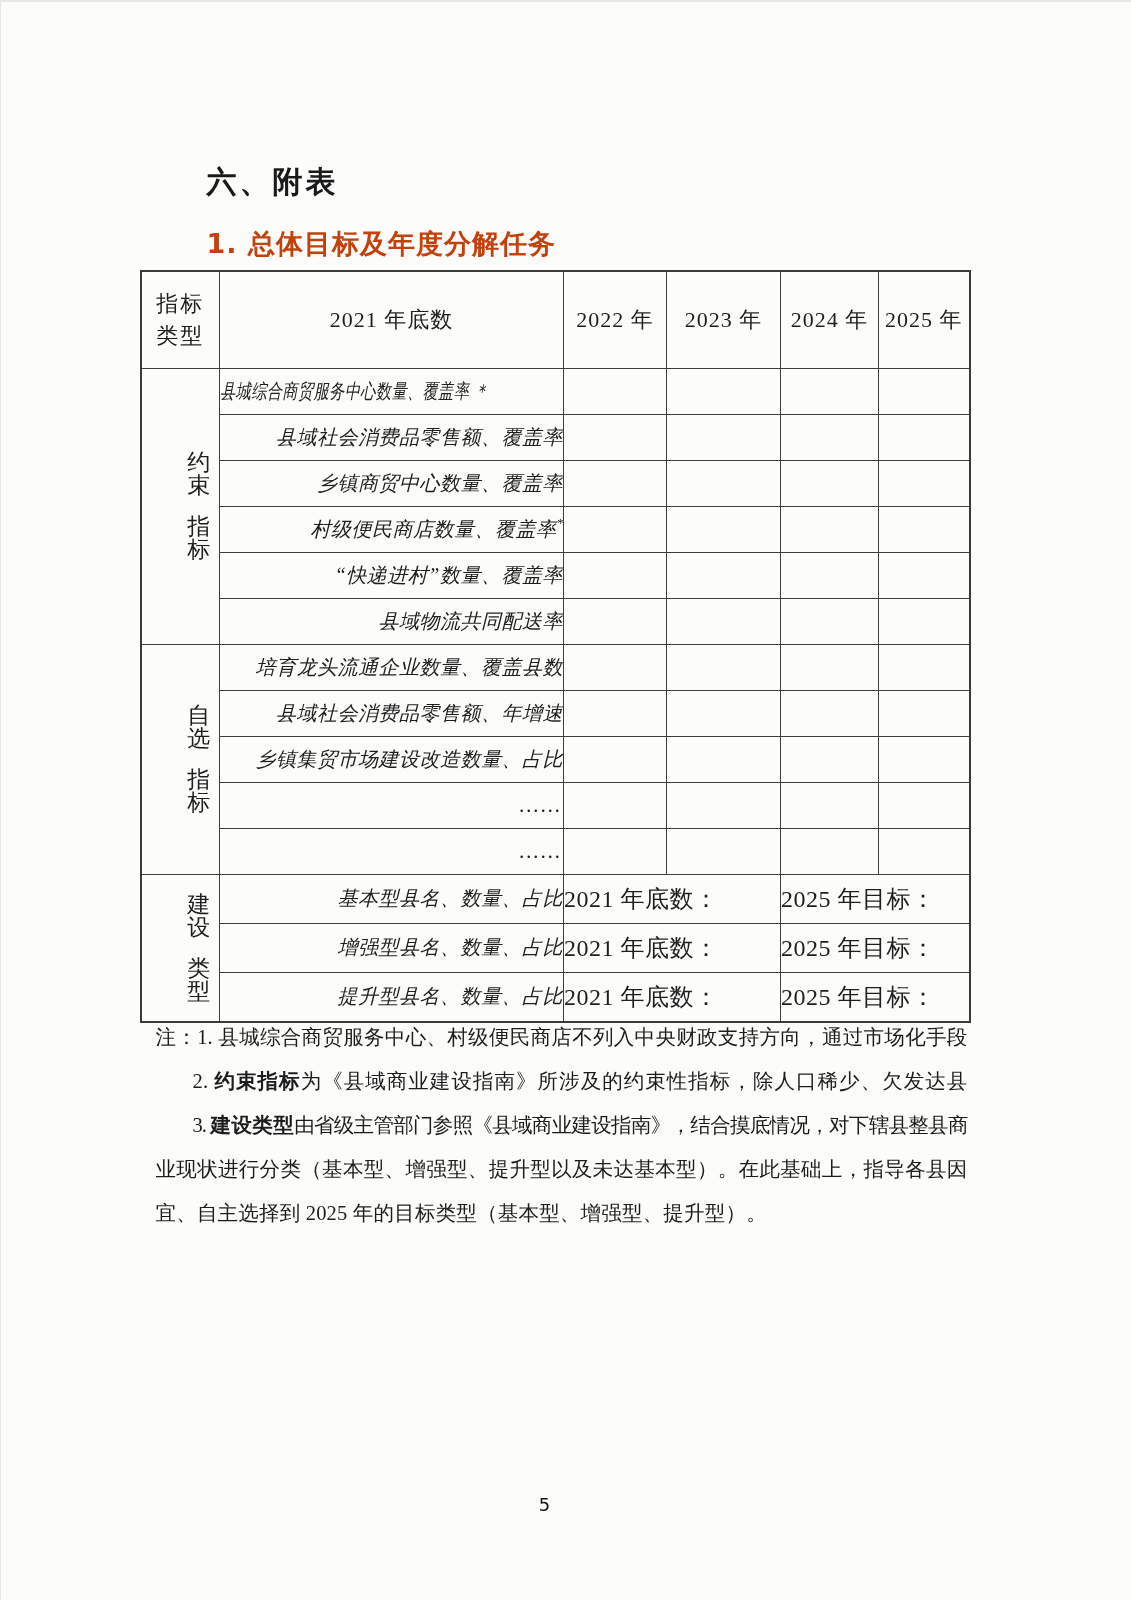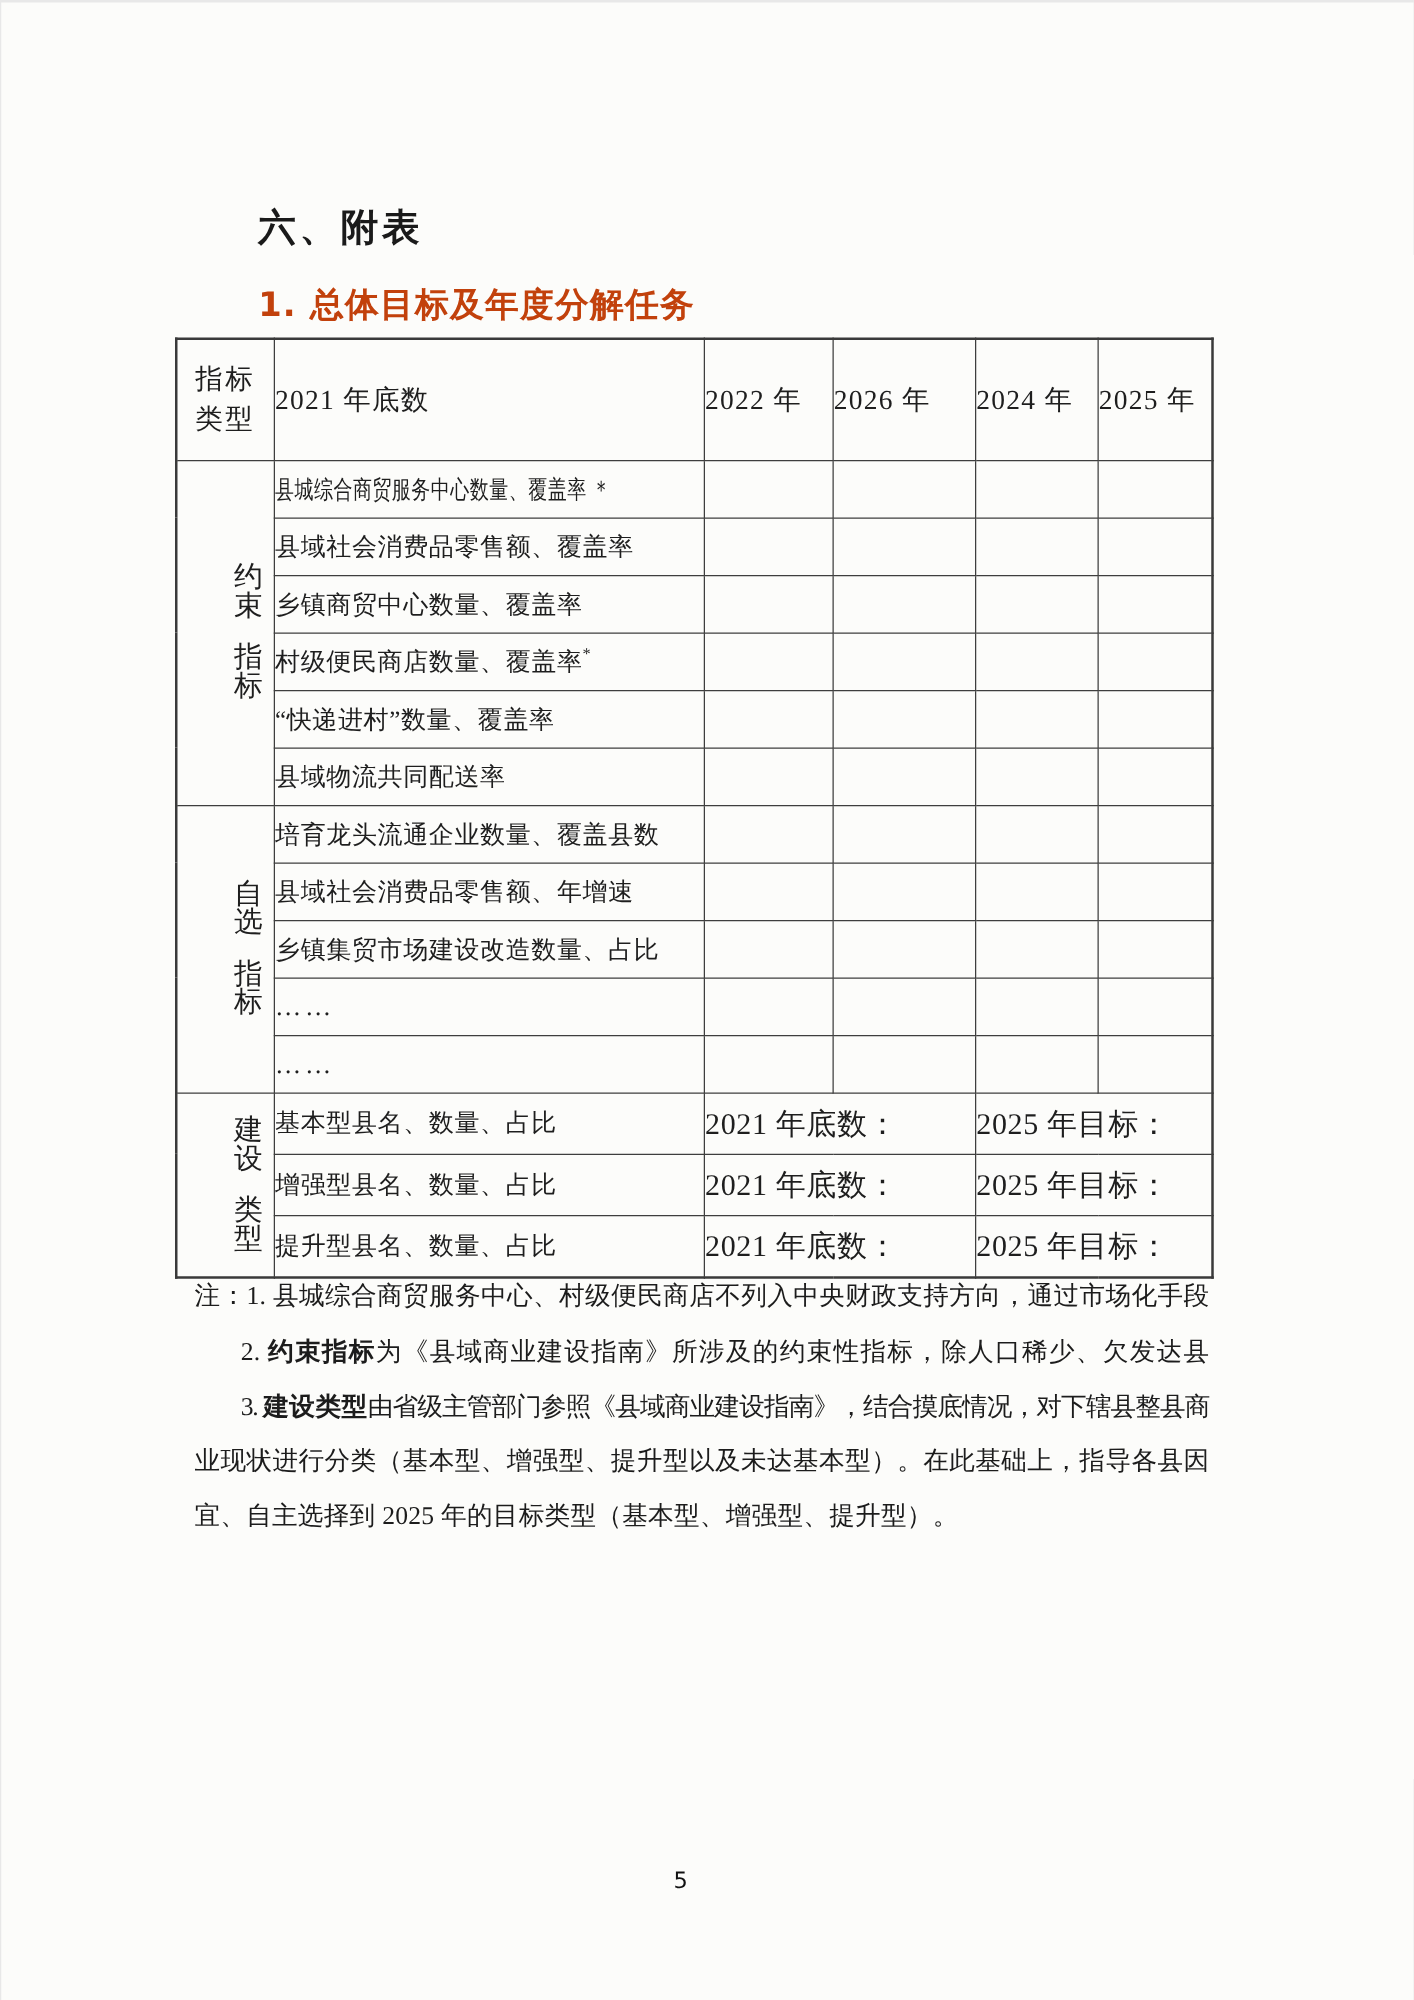--- a/index.html
+++ b/index.html
@@ -33,24 +33,24 @@
   table.tgt td,table.tgt th{
     border:1.5px solid #3e3e3e;
     padding:0;vertical-align:middle;
     font-weight:normal;
   }
   tr.h-hdr{height:97px;}
   tr.h-row{height:46px;}
   tr.h-bot{height:45px;}
   th.typehdr{font-family:"DejaVu Sans","Liberation Sans",sans-serif;font-weight:700;font-size:22px;text-align:center;}
   th.typehdr .tl{display:block;line-height:1;margin:10px 0;letter-spacing:2px;}
-  th.basehdr,th.yrhdr{font-size:22px;text-align:left;letter-spacing:1px;}
+  th.basehdr,th.yrhdr{font-size:22px;text-align:center;letter-spacing:1px;}
   td.grp{font-family:"DejaVu Sans","Liberation Sans",sans-serif;font-weight:700;font-size:23px;text-align:center;}
   td.grp .gl{display:block;line-height:1;margin:18px 0;letter-spacing:3px;padding-left:40px;}
-  td.lbl{font-size:20px;text-align:left;padding-left:21px;letter-spacing:0.5px;white-space:nowrap;overflow:hidden;}
+  td.lbl{font-size:20px;text-align:right;padding-left:21px;letter-spacing:0.5px;white-space:nowrap;overflow:hidden;font-style:italic;}
   td.lbl .cond{display:inline-block;transform:scaleX(0.76);transform-origin:0 50%;white-space:nowrap;}
   td.lbl sup.star{font-size:13px;vertical-align:9px;letter-spacing:0;}
   td.lbl .dots{letter-spacing:3px;font-size:21px;}
   td.mergecell{font-size:24px;text-align:left;padding-left:12px;letter-spacing:0.5px;}
   
   .notes{position:absolute;left:155px;top:1013px;width:812px;}
   .nl{
     height:44px;line-height:44px;
     font-size:20.5px;color:#1c1c1c;letter-spacing:0.2px;
     overflow:hidden;white-space:nowrap;
@@ -85,21 +85,21 @@
         <col style="width:91px">
     </colgroup>
     <tbody>
       <tr class="h-hdr">
         <th class="typehdr">
           <span class="tl">指标</span>
           <span class="tl">类型</span>
         </th>
         <th class="basehdr">2021 年底数</th>
         <th class="yrhdr">2022 年</th>
-        <th class="yrhdr">2026 年</th>
+        <th class="yrhdr">2023 年</th>
         <th class="yrhdr">2024 年</th>
         <th class="yrhdr">2025 年</th>
       </tr>
 
       <tr class="h-row">
         <td class="grp" rowspan="6">
           <span class="gl">约束</span>
           <span class="gl">指标</span>
         </td>
         <td class="lbl"><span class="cond">县城综合商贸服务中心数量、覆盖率 ＊</span></td>

